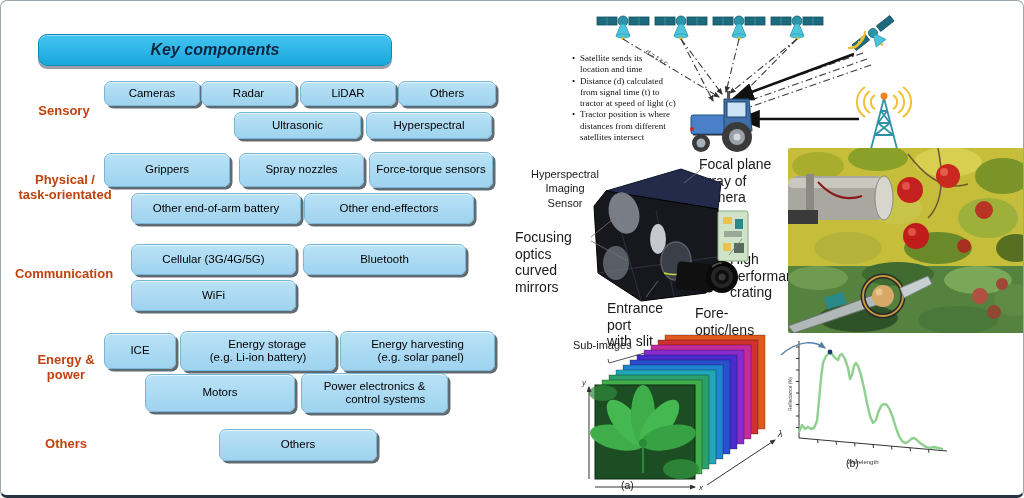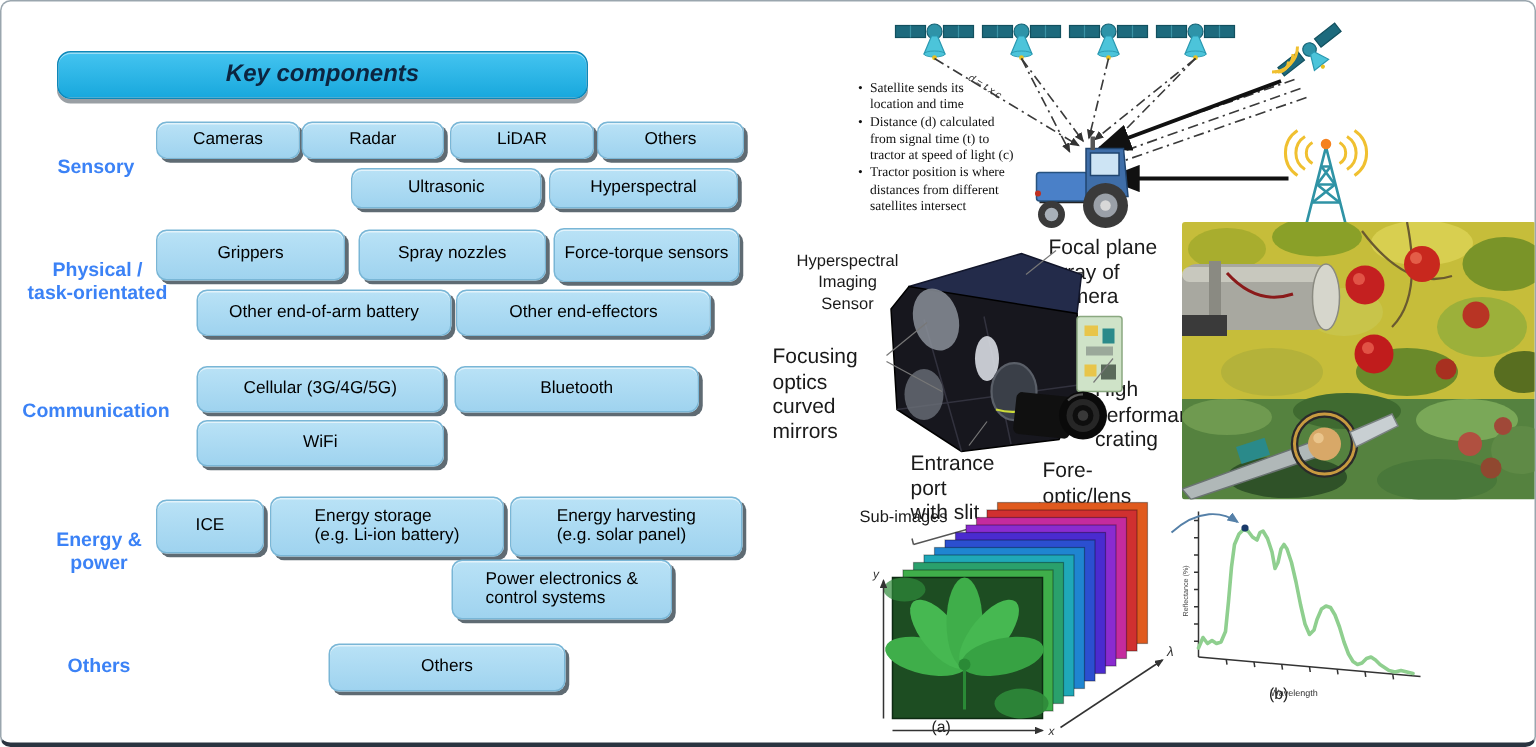--- a/index.html
+++ b/index.html
@@ -11,29 +11,29 @@
   }
   .title-bar{
     position:absolute;left:37px;top:33px;width:352px;height:30px;
     background:linear-gradient(#44c4f0,#18a8dd);
     border:1px solid #0e87b8;border-radius:9px;
     box-shadow:0 3px 0 rgba(70,80,90,.55), inset 0 1px 0 rgba(255,255,255,.45);
     font-style:italic;font-weight:bold;font-size:16px;color:#0c2540;
     text-align:center;line-height:30px;
   }
   .cat{
-    position:absolute;font-weight:bold;font-size:13px;color:#3b82f6;
+    position:absolute;font-weight:bold;font-size:13px;color:#c2410c;
     text-align:center;white-space:pre-line;line-height:15px;
   }
   .box{
     position:absolute;background:linear-gradient(#b9e2f6,#9fd3ef);
     border:1px solid #79b6d6;border-radius:7px;
     box-shadow:2.5px 2.5px 0 #5f6b73, inset 0 1px 0 rgba(255,255,255,.6);
     display:flex;align-items:center;justify-content:center;
-    font-size:11.5px;color:#000;text-align:left;white-space:pre-line;line-height:1.15;
+    font-size:11.5px;color:#000;text-align:right;white-space:pre-line;line-height:1.15;
   }
   .lbl{position:absolute;font-size:14px;line-height:1.18;color:#1a1a1a;white-space:pre-line;}
   .bullets{position:absolute;left:571px;top:52px;width:156px;margin:0;padding:0;list-style:none;
     font-size:9px;line-height:11.3px;color:#101010;font-family:Liberation Serif, serif;}
   .bullets li{white-space:pre-line;padding-left:8px;position:relative;}
   .bullets li::before{content:"•";position:absolute;left:0;top:0;}
   .caption{position:absolute;font-size:10.5px;color:#222;}
   svg{position:absolute;overflow:visible;}
   .photo{position:absolute;left:787px;top:147px;width:236px;height:185px;overflow:hidden;border-radius:2px;}
 </style>
@@ -67,20 +67,21 @@
 
   <div class="box" style="left:130px;top:243px;width:163px;height:29px">Cellular (3G/4G/5G)</div>
   <div class="box" style="left:302px;top:243px;width:161px;height:29px">Bluetooth</div>
   <div class="box" style="left:130px;top:279px;width:163px;height:29px">WiFi</div>
 
   <div class="box" style="left:103px;top:332px;width:70px;height:34px">ICE</div>
   <div class="box" style="left:179px;top:330px;width:154px;height:38px">Energy storage
 (e.g. Li-ion battery)</div>
   <div class="box" style="left:339px;top:330px;width:153px;height:38px">Energy harvesting
 (e.g. solar panel)</div>
+  <div class="box" style="left:144px;top:373px;width:148px;height:36px">Motors</div>
   <div class="box" style="left:300px;top:372px;width:145px;height:38px">Power electronics &amp;
 control systems</div>
 
   <div class="box" style="left:218px;top:428px;width:156px;height:30px">Others</div>
 
   <svg style="left:540px;top:0;width:380px;height:155px" viewBox="0 0 380 155">
     <defs>
       <marker id="arrB" markerWidth="9" markerHeight="7" refX="8" refY="3.5" orient="auto">
           <path d="M0,0 L9,3.5 L0,7 z" fill="#111"></path>
         </marker>

